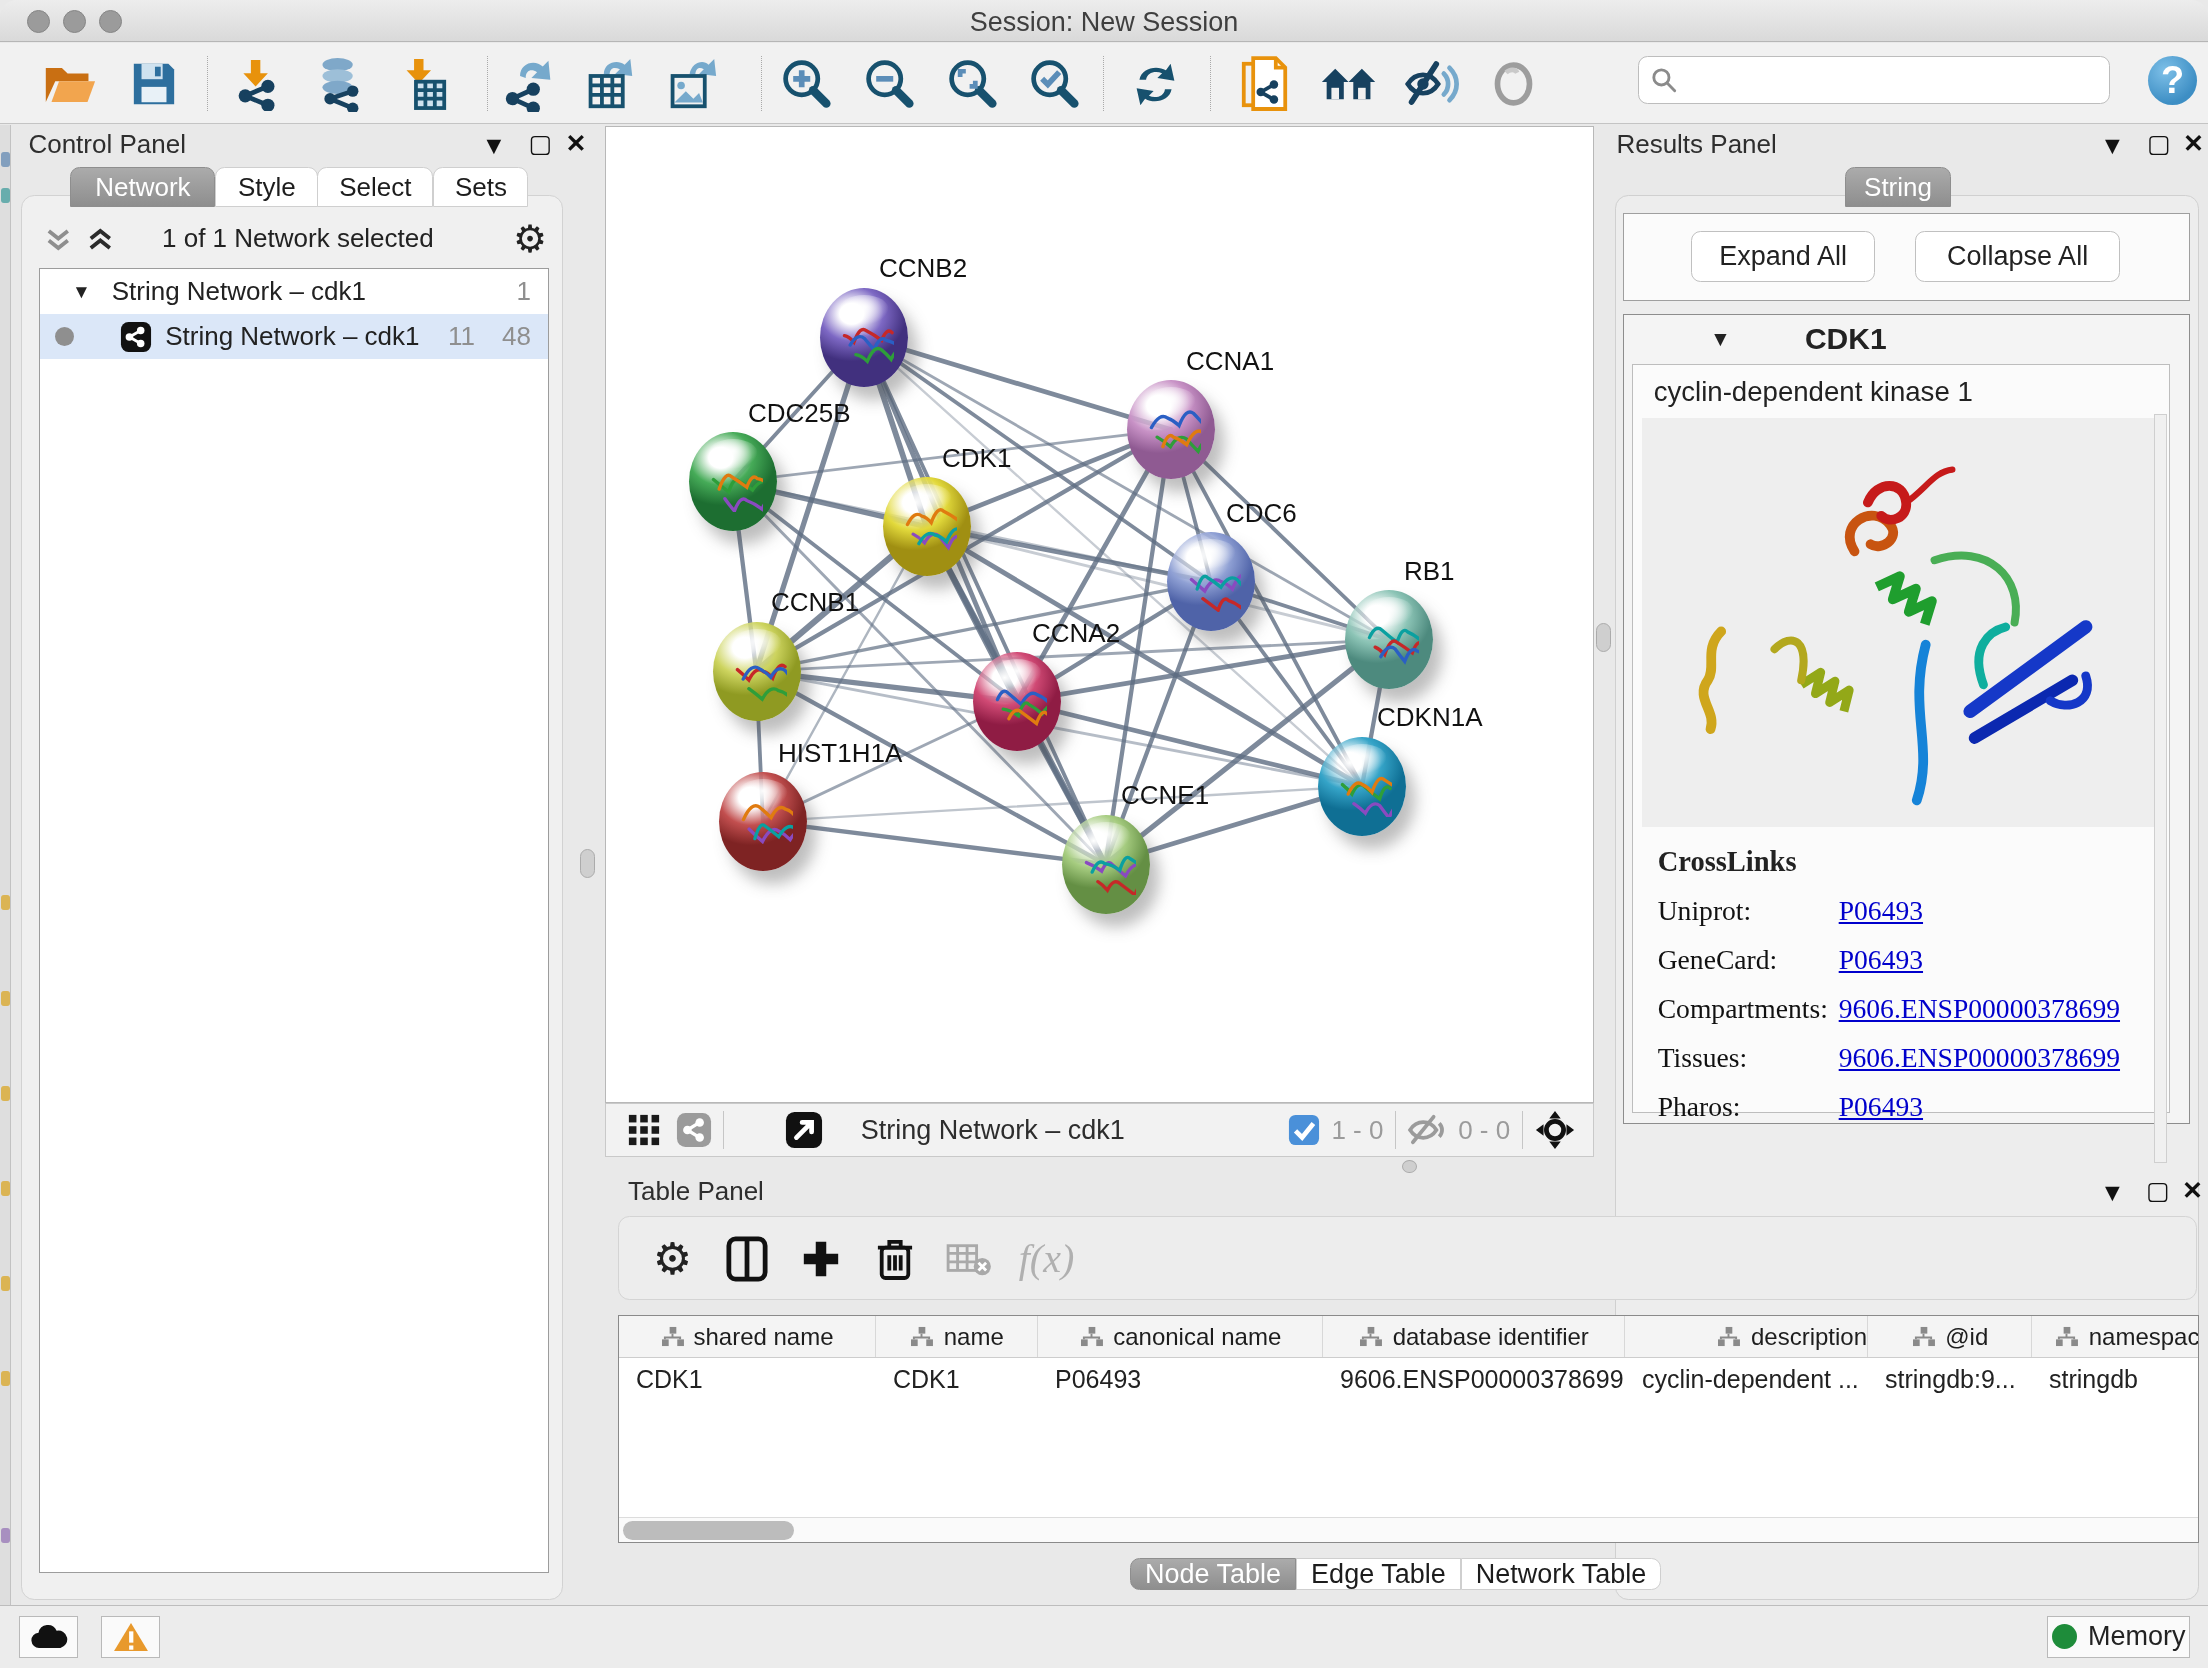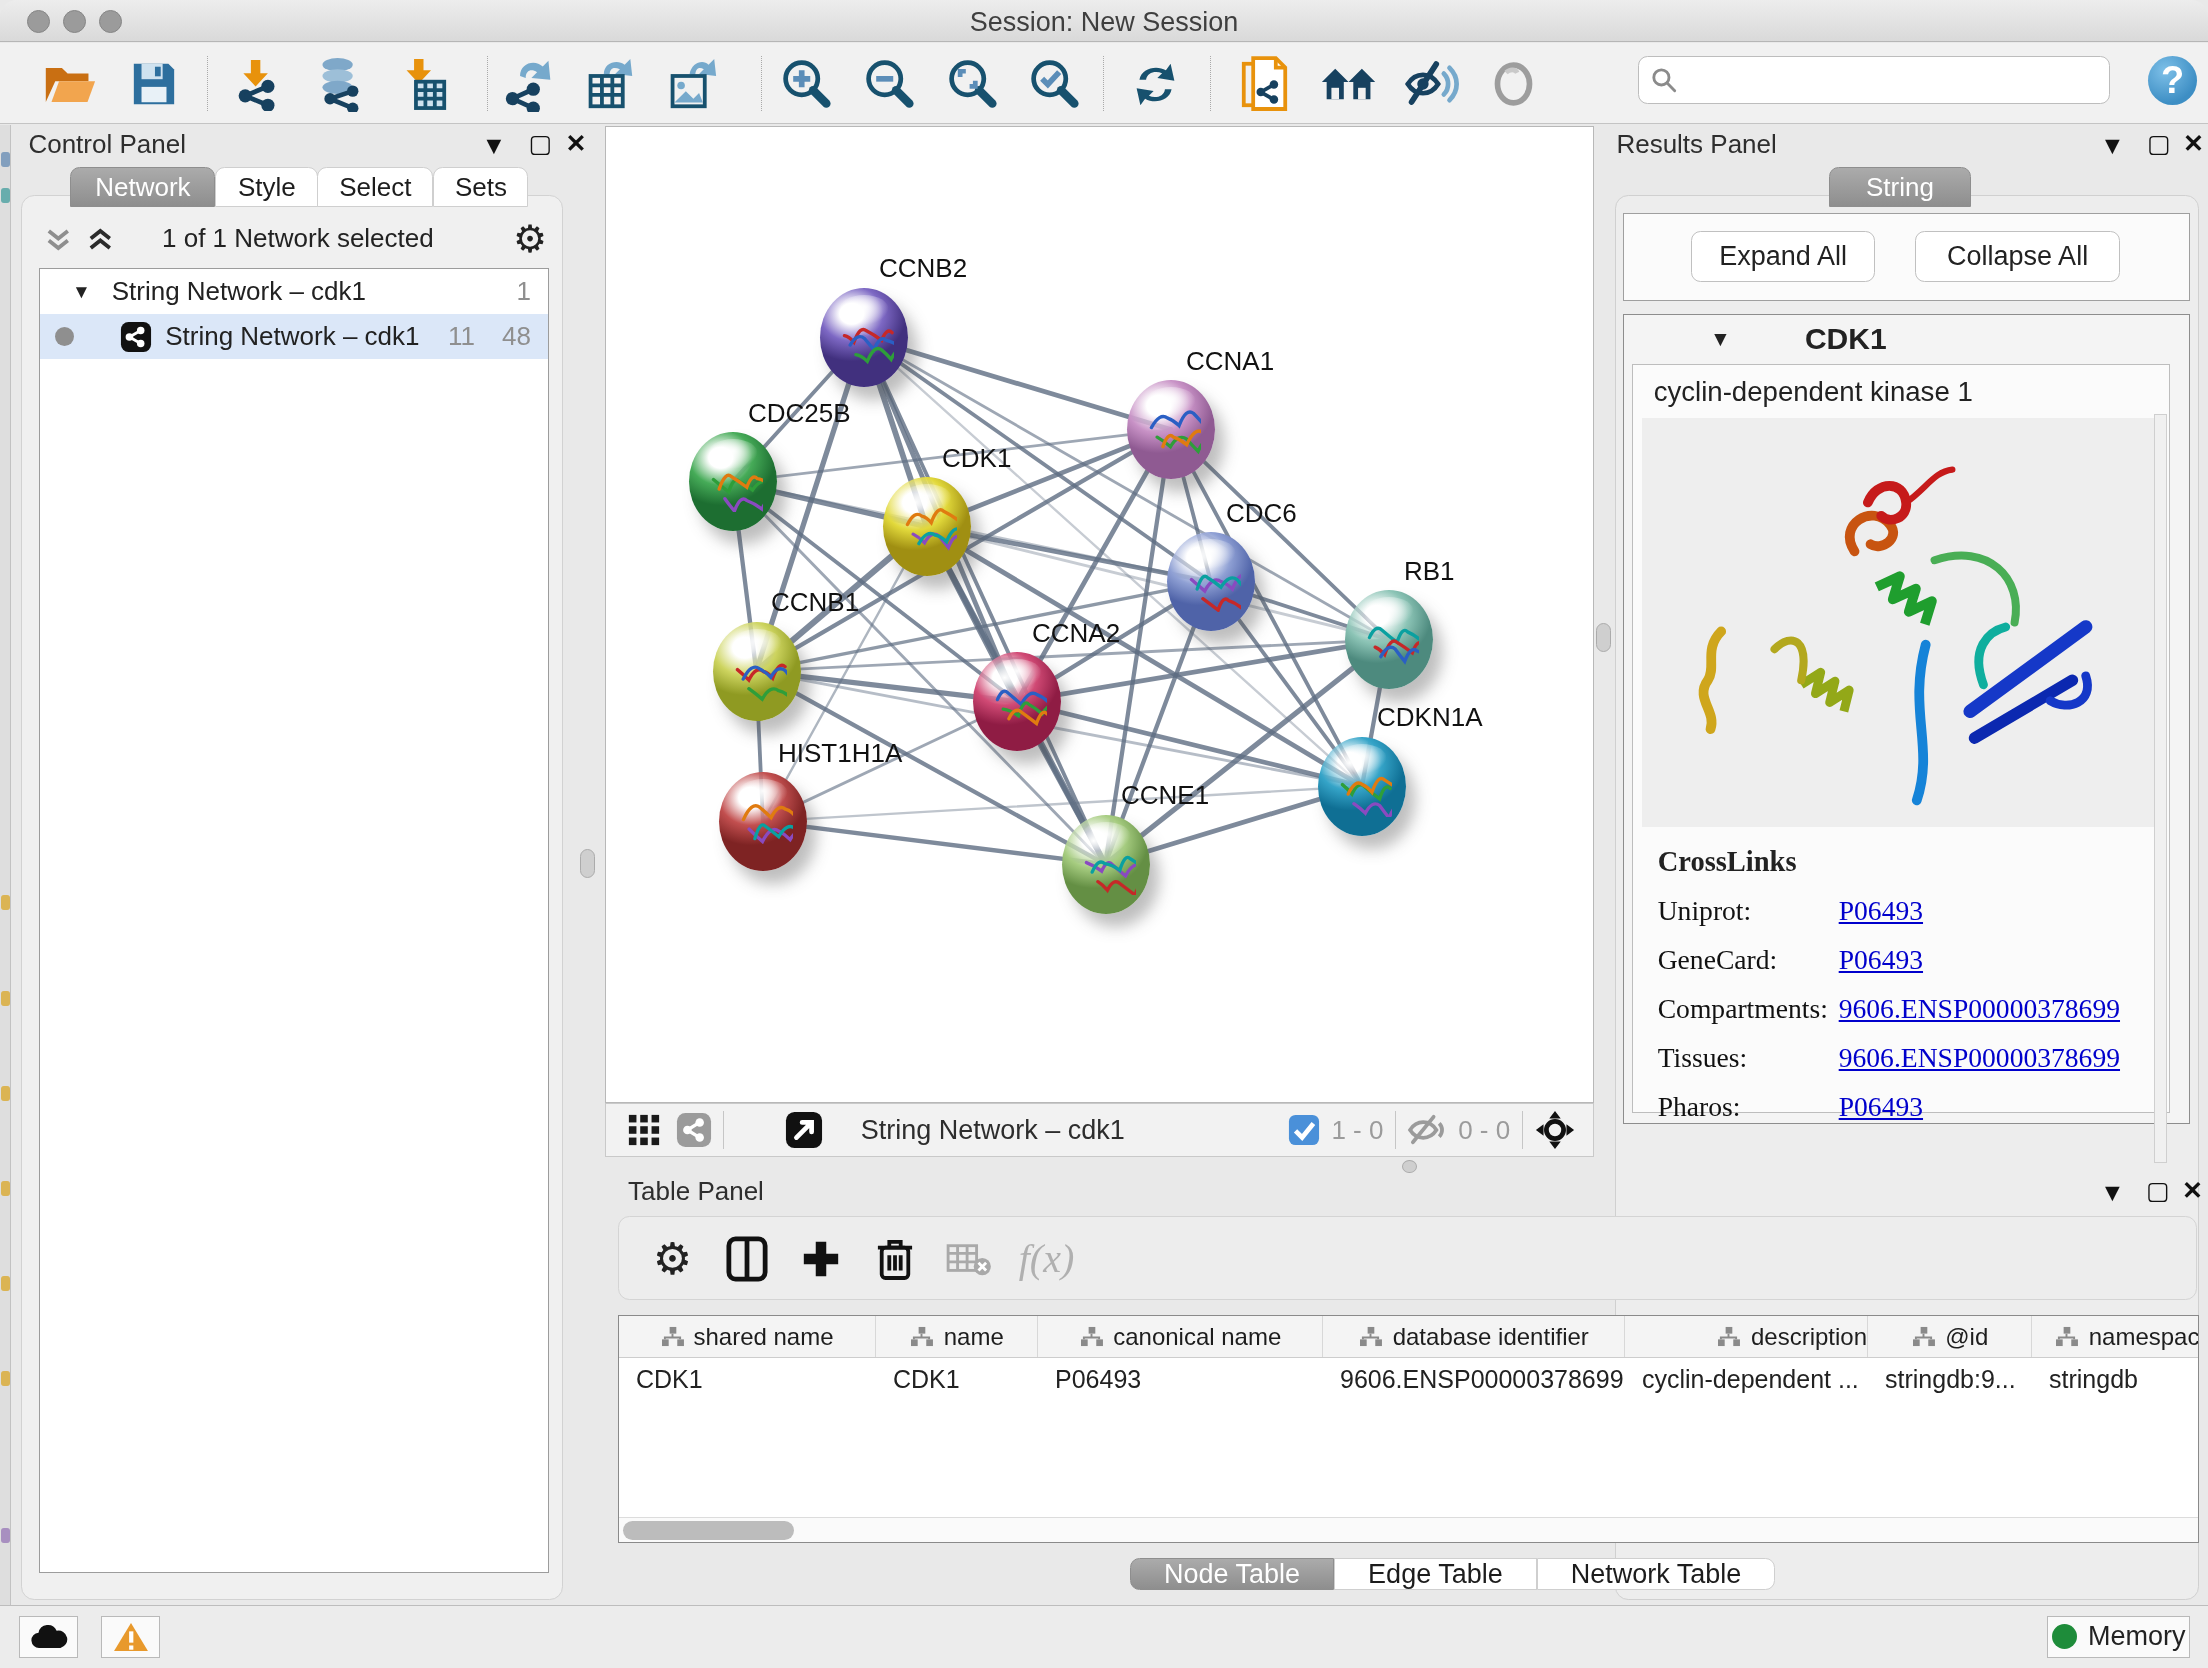--- a/index.html
+++ b/index.html
@@ -87,21 +87,21 @@
   .tpic { position:absolute; top:13.3px; width:57px; height:57px; display:flex; align-items:center; justify-content:center; }
   #tbl { position:absolute; left:36px; top:143px; width:1581px; height:228px; background:#fff; border:1.9px solid #8a8a8a; overflow:hidden; }
   #thead { position:absolute; left:0; top:0; width:1807px; height:42px; background:#f4f4f4; border-bottom:1px solid #cdcdcd; display:flex; }
   .th { display:flex; align-items:center; justify-content:center; gap:9.5px; font-size:24px; color:#1d1d1d;
     border-right:1px solid #d8d8d8; overflow:hidden; white-space:nowrap; }
   #trow { position:absolute; left:0; top:42px; width:1807px; height:42px; display:flex; }
   .td { font-size:25px; padding-left:17px; display:flex; align-items:center; overflow:hidden; white-space:nowrap; }
   #hscroll { position:absolute; left:0; bottom:0; width:100%; height:25px; background:#fafafa; border-top:1px solid #dcdcdc; }
   #hthumb { position:absolute; left:3.8px; top:2.9px; width:171px; height:19px; background:#bcbcbc; border-radius:9.5px; }
   #tp-tabs { position:absolute; left:548px; top:386px; height:44px; display:flex; }
-  .btab { height:32px; padding:0 33px; font-size:27px; display:flex; align-items:center; background:#fff;
+  .btab { height:32px; padding:0 14px; font-size:27px; display:flex; align-items:center; background:#fff;
     border:1px solid #cfcfcf; color:#1c1c1c; }
   .btab:first-child { border-radius:9.5px 0 0 9.5px; }
   .btab:last-child { border-radius:0 9.5px 9.5px 0; }
   .btab.sel { background:linear-gradient(#ababab,#8e8e8e); color:#fff; border-color:#8e8e8e; }
 
   
   #statusbar { position:absolute; left:0; top:1605px; width:100%; height:63px; background:#ececec; border-top:1px solid #bdbdbd; }
   .sbtn { position:absolute; top:9.5px; height:42px; background:#fafafa; border:1.9px solid #b9b9b9;
     display:flex; align-items:center; justify-content:center; }
   #memorybtn { left:2047px; width:143px; font-size:27px; gap:11.4px; }
@@ -559,21 +559,21 @@
       </svg>
     </div>
   </div>
 
   <div id="rp">
     <div class="panel-title" style="left:11.4px;top:3.8px">Results Panel</div>
     <span class="ph-ic" style="left:495px;top:5.7px">▼</span>
     <span class="ph-ic" style="left:542px;top:3.8px">▢</span>
     <span class="ph-ic" style="left:578px;top:3.8px;font-weight:bold">✕</span>
 
-    <div class="tabbtn sel" style="left:224px;top:42px;width:142px">String</div>
+    <div class="tabbtn sel" style="left:240px;top:42px;width:106px">String</div>
 
     <div id="rp-outer">
       <div id="rp-btnbox">
         <div class="rbtn" style="left:67px;width:184px">Expand All</div>
         <div class="rbtn" style="left:291px;width:205px">Collapse All</div>
       </div>
 
       <div id="cdk-box">
         <div id="cdk-head">
           <span style="margin-left:86px;font-size:21px">▼</span>

